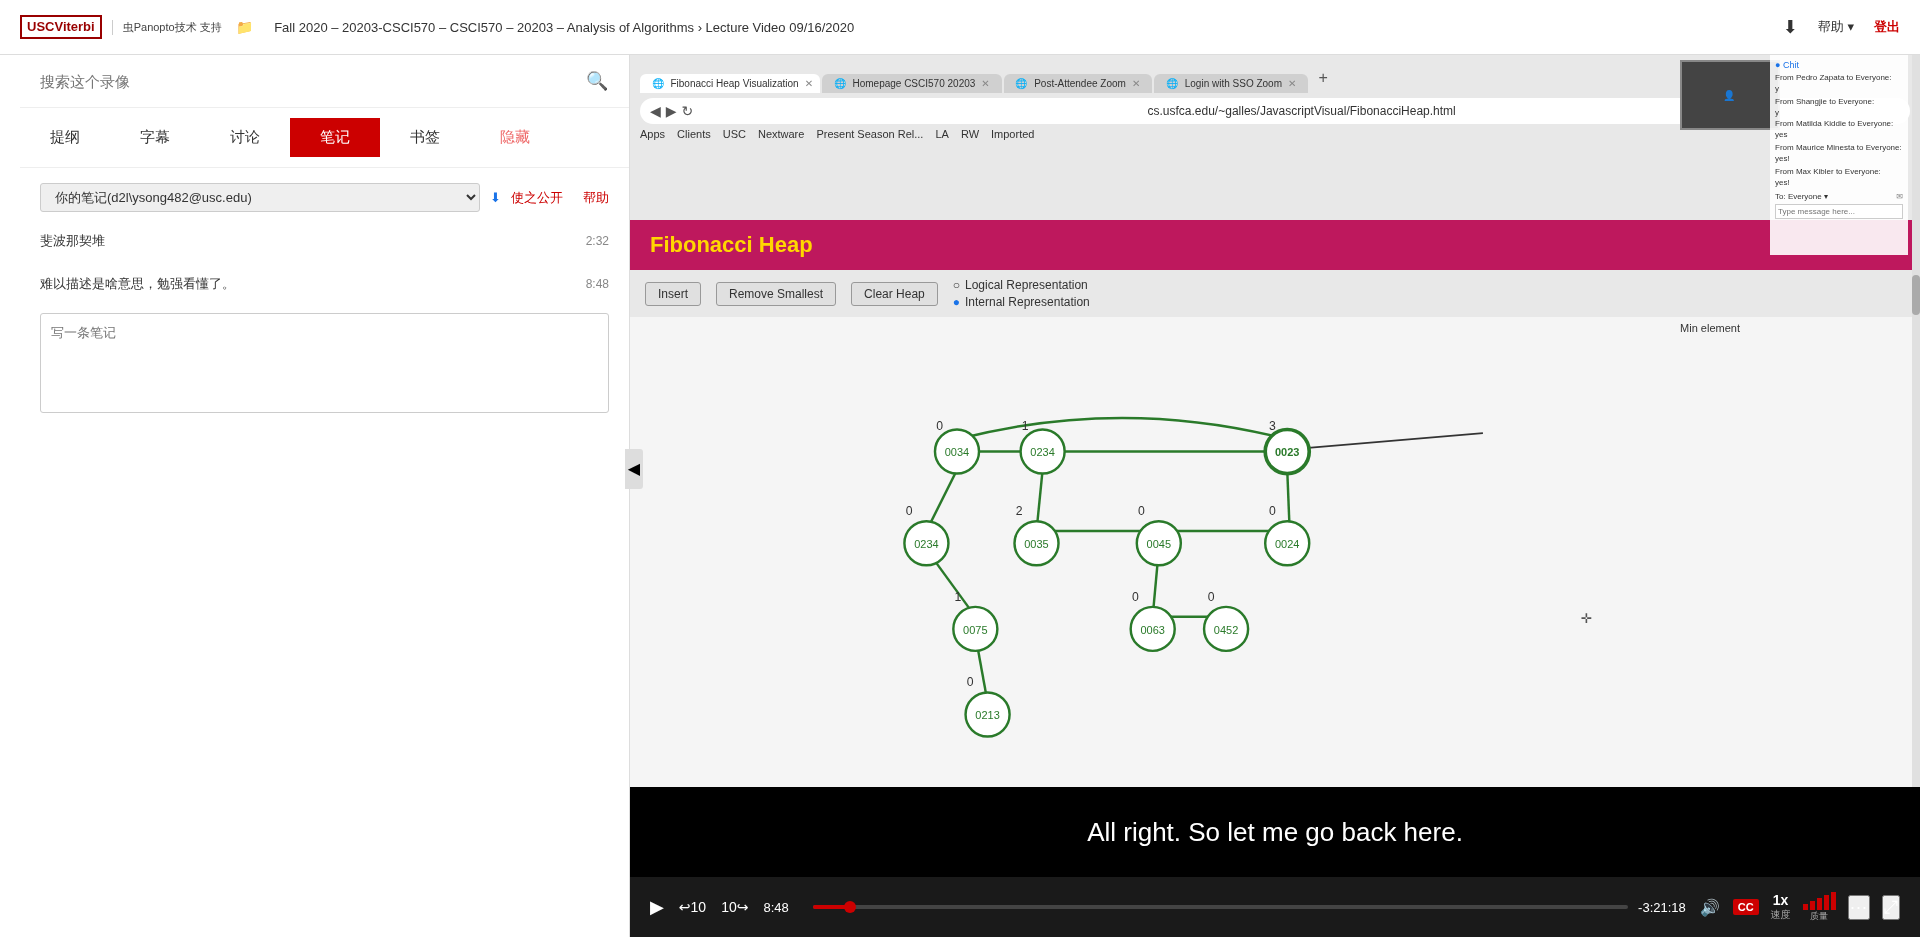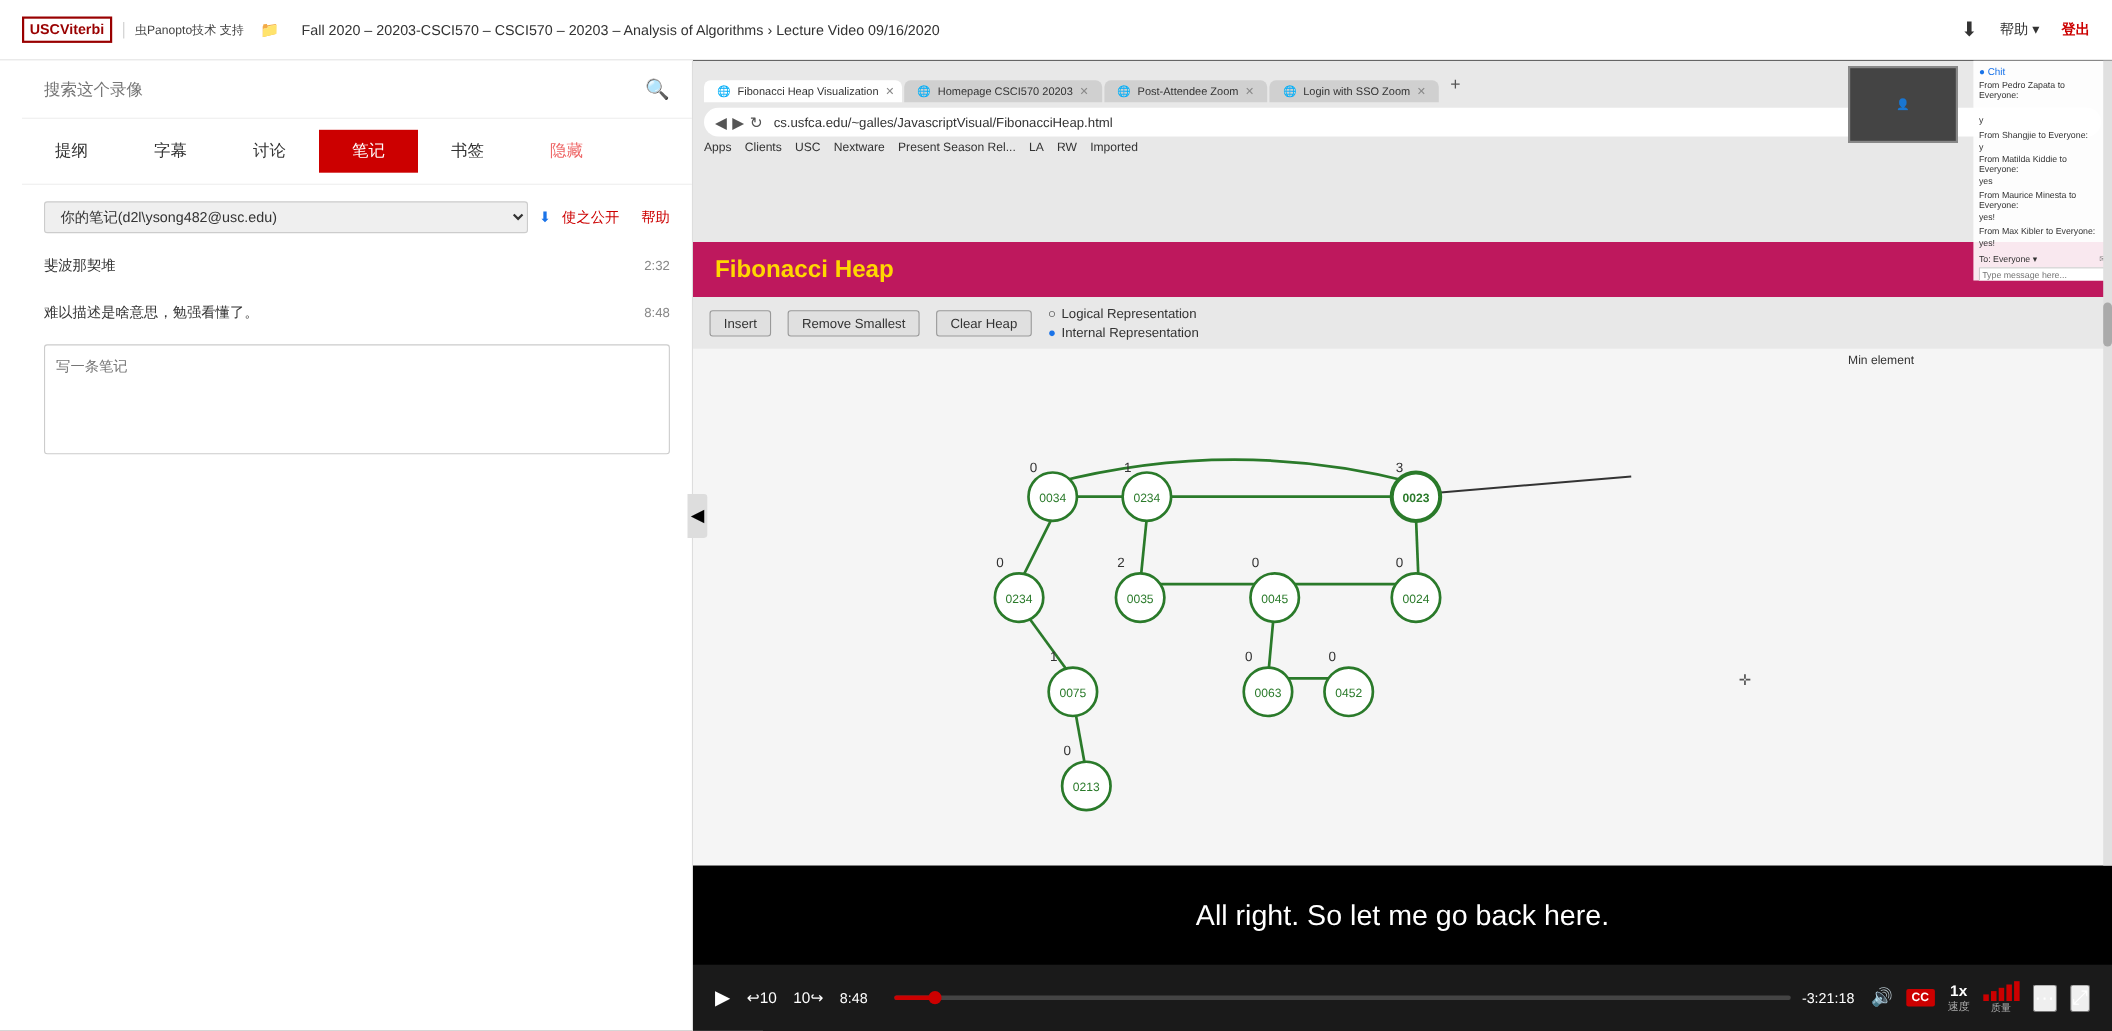--- a/index.html
+++ b/index.html
@@ -221,21 +221,21 @@
     .browser-address-bar {
       background: #fff;
       margin: 5px 0 0;
       padding: 5px 10px;
       display: flex;
       align-items: center;
       gap: 10px;
       border-radius: 20px;
     }
     .nav-btns { display: flex; gap: 5px; align-items: center; font-size: 14px; color: #555; }
-    .address-text { font-size: 12px; color: #333; flex: 1; }
+    .address-text { font-size: 12px; color: #333; flex: 1; text-align: center; }
     .bookmarks-bar {
       display: flex;
       gap: 12px;
       padding: 4px 0 0;
       font-size: 11px;
       color: #333;
     }
     .bookmark-item { cursor: pointer; }
 
     
@@ -309,22 +309,22 @@
       top: 0;
       left: 0;
       width: 100%;
       height: 100%;
     }
 
     
     .chat-overlay {
       position: absolute;
       top: 0;
-      right: 0;
-      width: 126px;
+      right: 12px;
+      width: 138px;
       height: 200px;
       background: rgba(255,255,255,0.9);
       font-size: 9px;
       padding: 5px;
       overflow: hidden;
     }
 
     
     .webcam-overlay {
       position: absolute;
@@ -675,21 +675,21 @@
             </svg>
           </div>
         </div>
 
         <div class="webcam-overlay" style="background:#444; display:flex; align-items:center; justify-content:center;">
           <span style="color:#888; font-size:10px;">👤</span>
         </div>
 
         <div class="chat-overlay">
           <div style="color:#1a73e8; font-size:9px; margin-bottom:3px;">● Chit</div>
-          <div style="font-size:8px; color:#333; margin-bottom:14px;">From Pedro Zapata to Everyone:</div>
+          <div style="font-size:8px; color:#333; margin-bottom:2px;">From Pedro Zapata to Everyone:</div>
           <div style="font-size:8px; color:#333; margin-bottom:4px;">y</div>
           <div style="font-size:8px; color:#333; margin-bottom:2px;">From Shangjie to Everyone:</div>
           <div style="font-size:8px; color:#333; margin-bottom:2px;">y</div>
           <div style="font-size:8px; color:#333; margin-bottom:2px;">From Matilda Kiddie to Everyone:</div>
           <div style="font-size:8px; color:#333; margin-bottom:4px;">yes</div>
           <div style="font-size:8px; color:#333; margin-bottom:2px;">From Maurice Minesta to Everyone:</div>
           <div style="font-size:8px; color:#333; margin-bottom:4px;">yes!</div>
           <div style="font-size:8px; color:#333; margin-bottom:2px;">From Max Kibler to Everyone:</div>
           <div style="font-size:8px; color:#333; margin-bottom:4px;">yes!</div>
           <div style="display:flex; gap:20px; margin-top:5px;">

